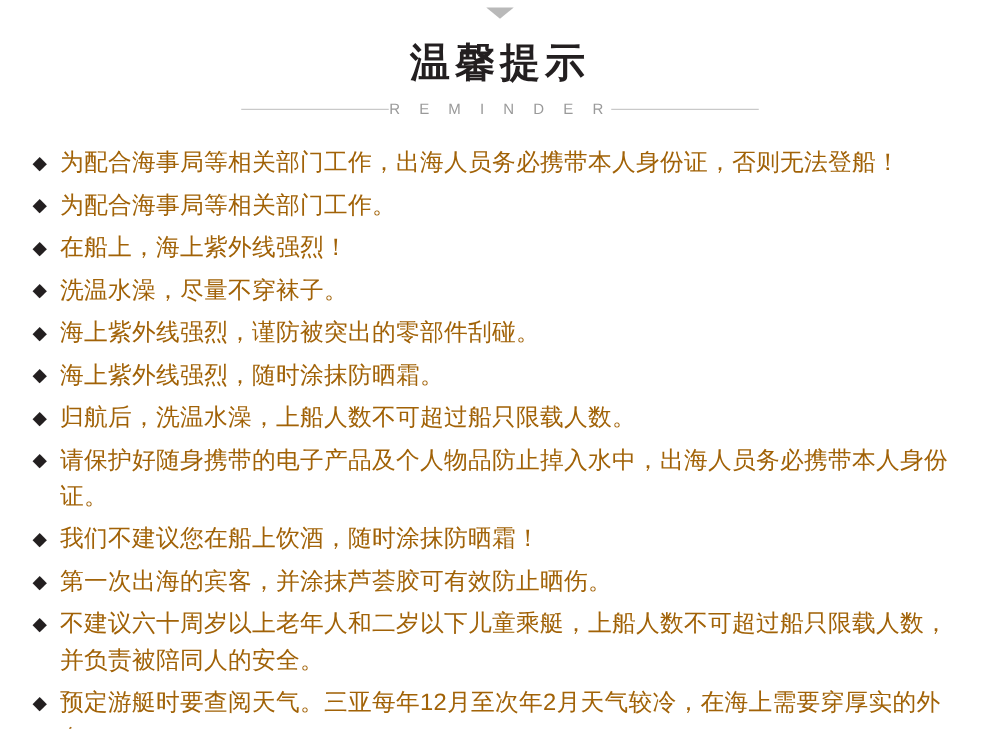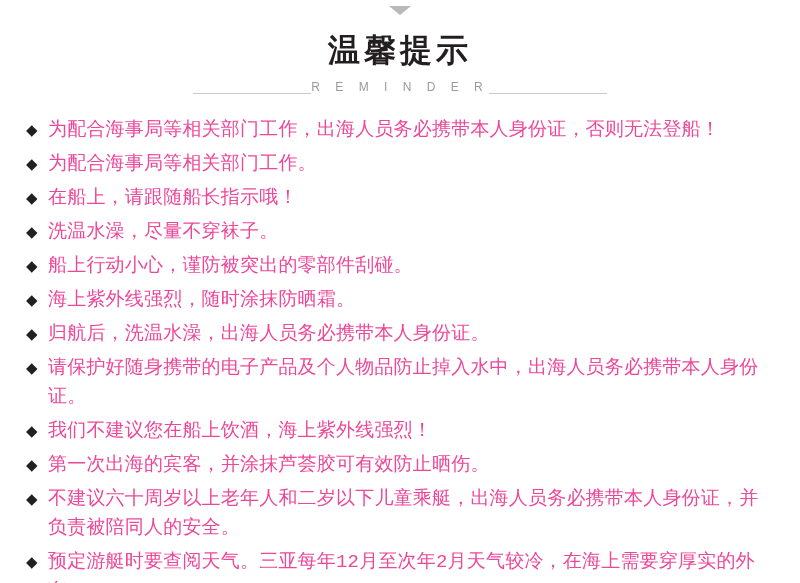--- a/index.html
+++ b/index.html
@@ -38,21 +38,21 @@
     font-size: 32px;
     font-weight: bold;
     letter-spacing: 4px;
     color: #231f20;
     line-height: 1.1;
     font-family: "DejaVu Sans", "Liberation Sans", sans-serif;
   }
   .sub-row {
     margin-top: 12px;
     display: flex;
-    align-items: flex-end;
+    align-items: center;
     justify-content: center;
   }
   .rule {
     height: 1px;
     background: #c9c9c9;
     width: 118px;
   }
   .subtitle {
     font-size: 12px;
     letter-spacing: 6px;
@@ -75,22 +75,22 @@
     font-size: 15px;
     line-height: 29px;
     color: #231f20;
     text-align: left;
     font-family: "DejaVu Sans", sans-serif;
   }
   .text {
     flex: 1 1 auto;
     font-size: 19px;
     line-height: 29px;
-    color: #ec4899;
-    font-family: Liberation Mono, monospace;
+    color: #a16207;
+    font-family: Liberation Sans, sans-serif;
     letter-spacing: 0.2px;
   }
 </style>
 </head>
 <body>
 
 <div class="page">
 
   <div class="header">
     <div class="caret"></div>
@@ -106,53 +106,53 @@
     <div class="item">
       <span class="bullet">◆</span>
       <span class="text">为配合海事局等相关部门工作，出海人员务必携带本人身份证，否则无法登船！</span>
     </div>
     <div class="item">
       <span class="bullet">◆</span>
       <span class="text">为配合海事局等相关部门工作。</span>
     </div>
     <div class="item">
       <span class="bullet">◆</span>
-      <span class="text">在船上，请跟随船长指示哦！</span>
+      <span class="text">在船上，海上紫外线强烈！</span>
     </div>
     <div class="item">
       <span class="bullet">◆</span>
       <span class="text">洗温水澡，尽量不穿袜子。</span>
     </div>
     <div class="item">
       <span class="bullet">◆</span>
-      <span class="text">船上行动小心，谨防被突出的零部件刮碰。</span>
+      <span class="text">海上紫外线强烈，谨防被突出的零部件刮碰。</span>
     </div>
     <div class="item">
       <span class="bullet">◆</span>
       <span class="text">海上紫外线强烈，随时涂抹防晒霜。</span>
     </div>
     <div class="item">
       <span class="bullet">◆</span>
-      <span class="text">归航后，洗温水澡，出海人员务必携带本人身份证。</span>
+      <span class="text">归航后，洗温水澡，上船人数不可超过船只限载人数。</span>
     </div>
     <div class="item">
       <span class="bullet">◆</span>
       <span class="text">请保护好随身携带的电子产品及个人物品防止掉入水中，出海人员务必携带本人身份证。</span>
     </div>
     <div class="item">
       <span class="bullet">◆</span>
-      <span class="text">我们不建议您在船上饮酒，海上紫外线强烈！</span>
+      <span class="text">我们不建议您在船上饮酒，随时涂抹防晒霜！</span>
     </div>
     <div class="item">
       <span class="bullet">◆</span>
       <span class="text">第一次出海的宾客，并涂抹芦荟胶可有效防止晒伤。</span>
     </div>
     <div class="item">
       <span class="bullet">◆</span>
-      <span class="text">不建议六十周岁以上老年人和二岁以下儿童乘艇，出海人员务必携带本人身份证，并负责被陪同人的安全。</span>
+      <span class="text">不建议六十周岁以上老年人和二岁以下儿童乘艇，上船人数不可超过船只限载人数，并负责被陪同人的安全。</span>
     </div>
     <div class="item">
       <span class="bullet">◆</span>
       <span class="text">预定游艇时要查阅天气。三亚每年12月至次年2月天气较冷，在海上需要穿厚实的外套。</span>
     </div>
 
   </div>
 
 </div>
 

